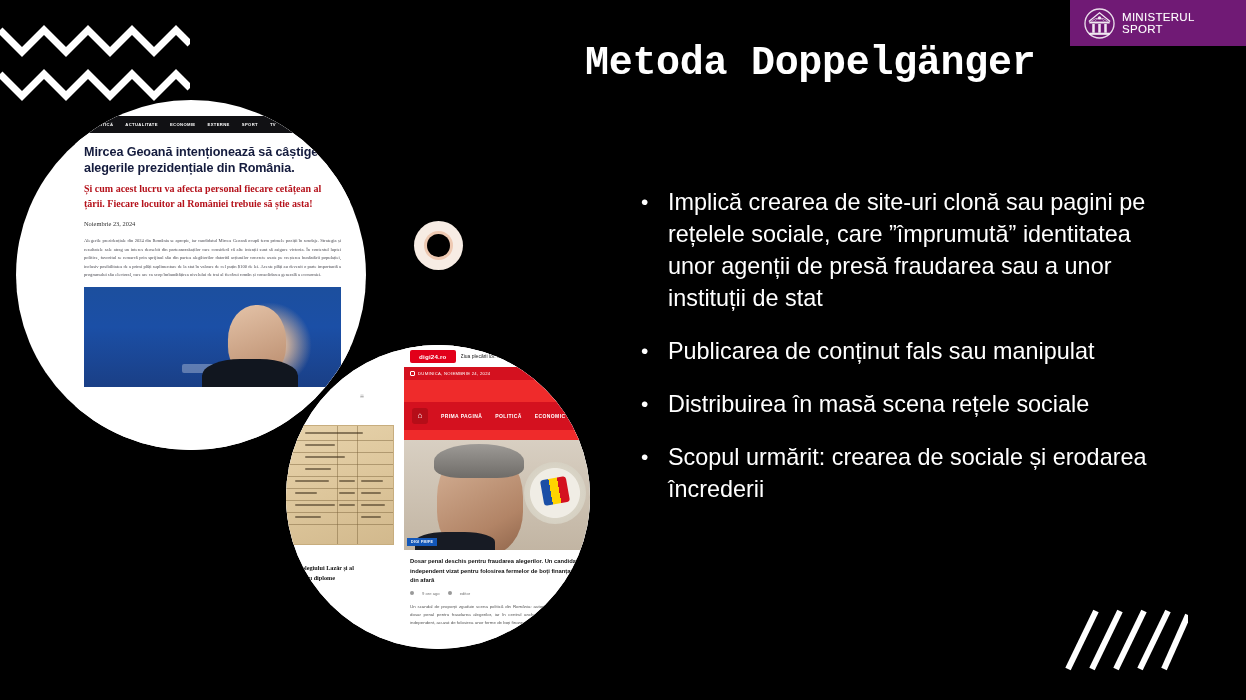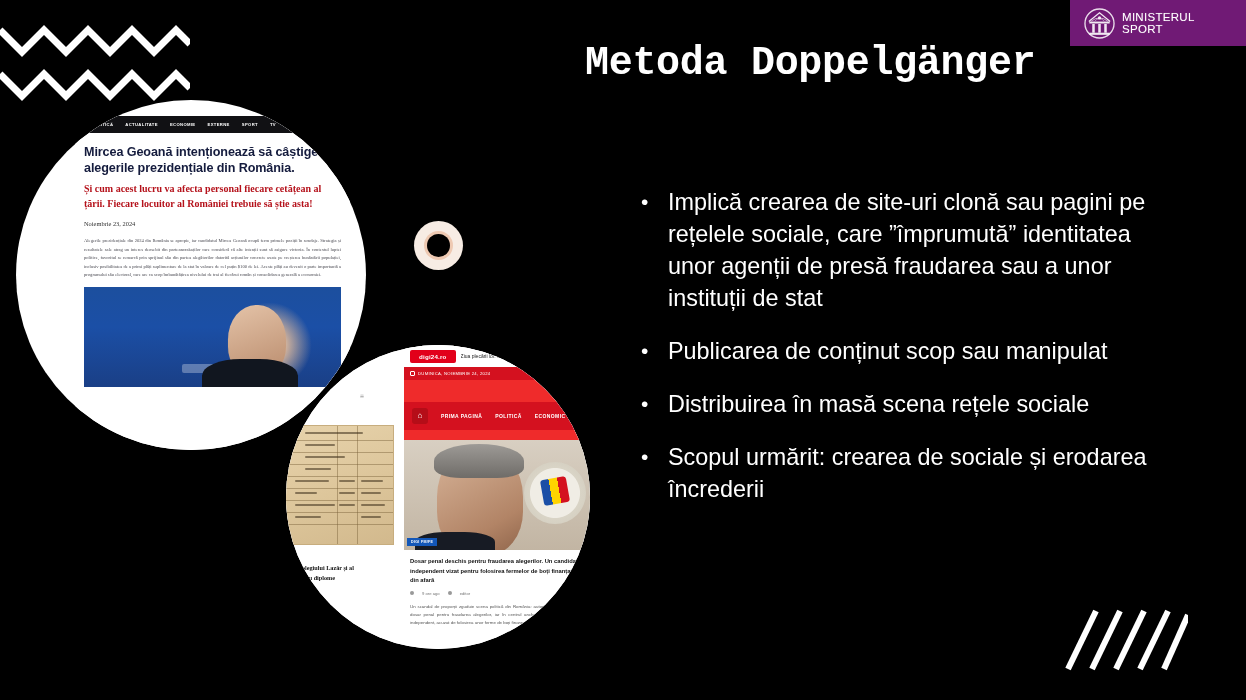--- a/index.html
+++ b/index.html
@@ -378,21 +378,21 @@
 
   <div class="slide-title">Metoda Doppelgänger</div>
 
   <div class="bullets">
     <div class="bullet">
       <span class="dot">•</span>
       <span class="btxt">Implică crearea de site-uri clonă sau pagini pe rețelele sociale, care ”împrumută” identitatea unor agenții de presă fraudarea sau a unor instituții de stat</span>
     </div>
     <div class="bullet">
       <span class="dot">•</span>
-      <span class="btxt">Publicarea de conținut scop sau manipulat</span>
+      <span class="btxt">Publicarea de conținut fals sau manipulat</span>
     </div>
     <div class="bullet">
       <span class="dot">•</span>
       <span class="btxt">Distribuirea în masă scena rețele sociale</span>
     </div>
     <div class="bullet">
       <span class="dot">•</span>
       <span class="btxt">Scopul urmărit: crearea de sociale și erodarea încrederii</span>
     </div>
   </div>

